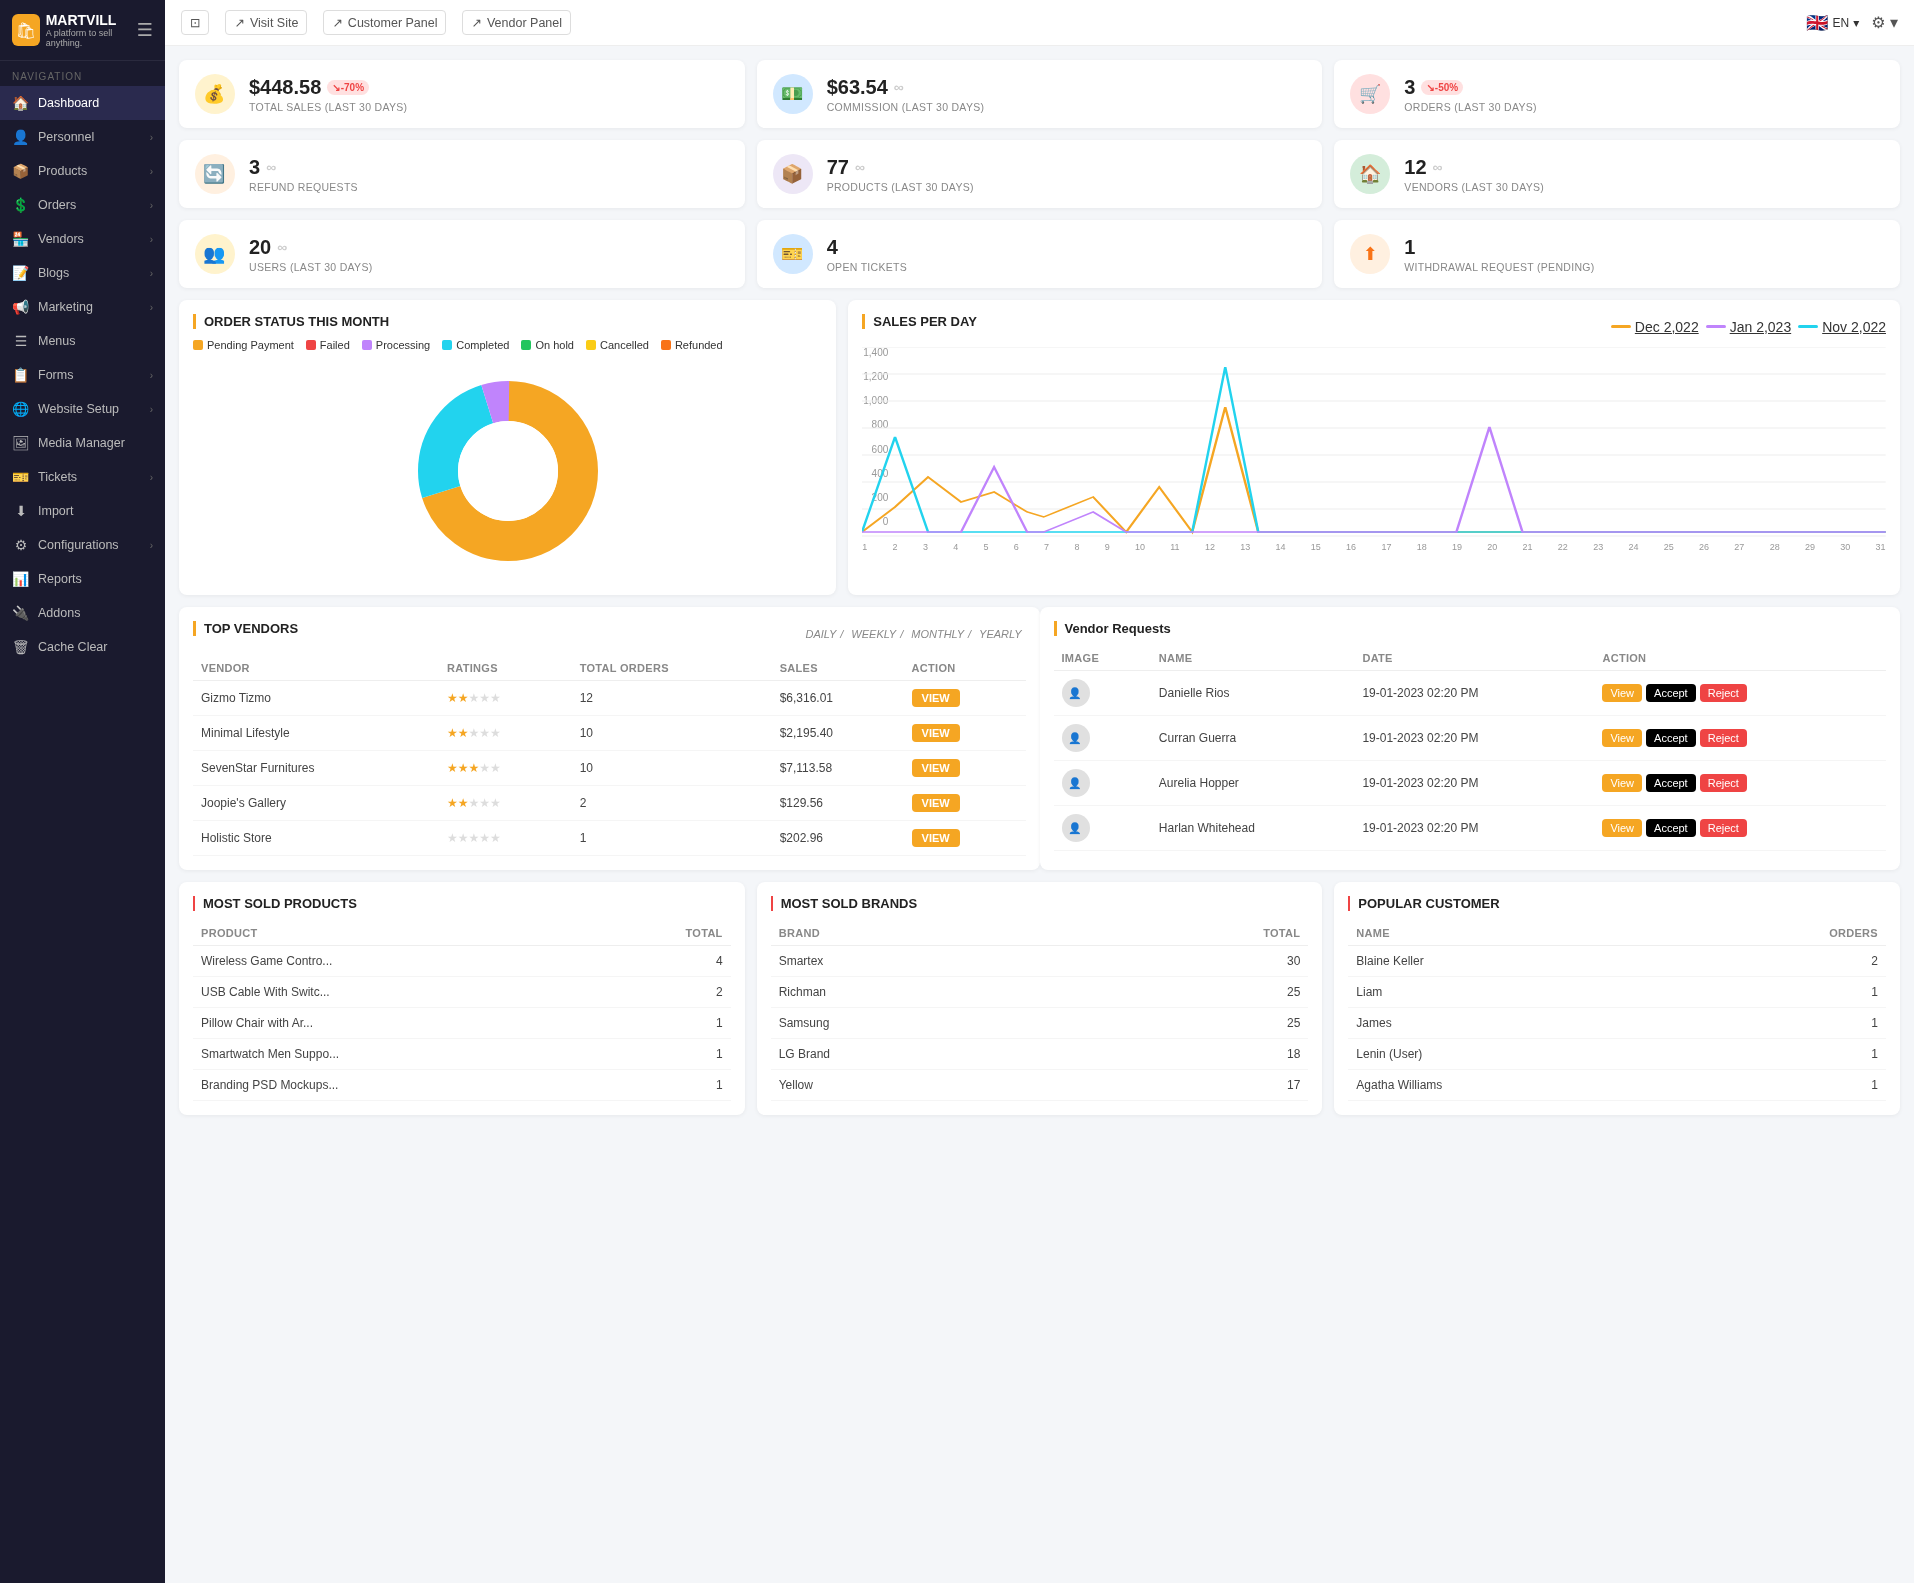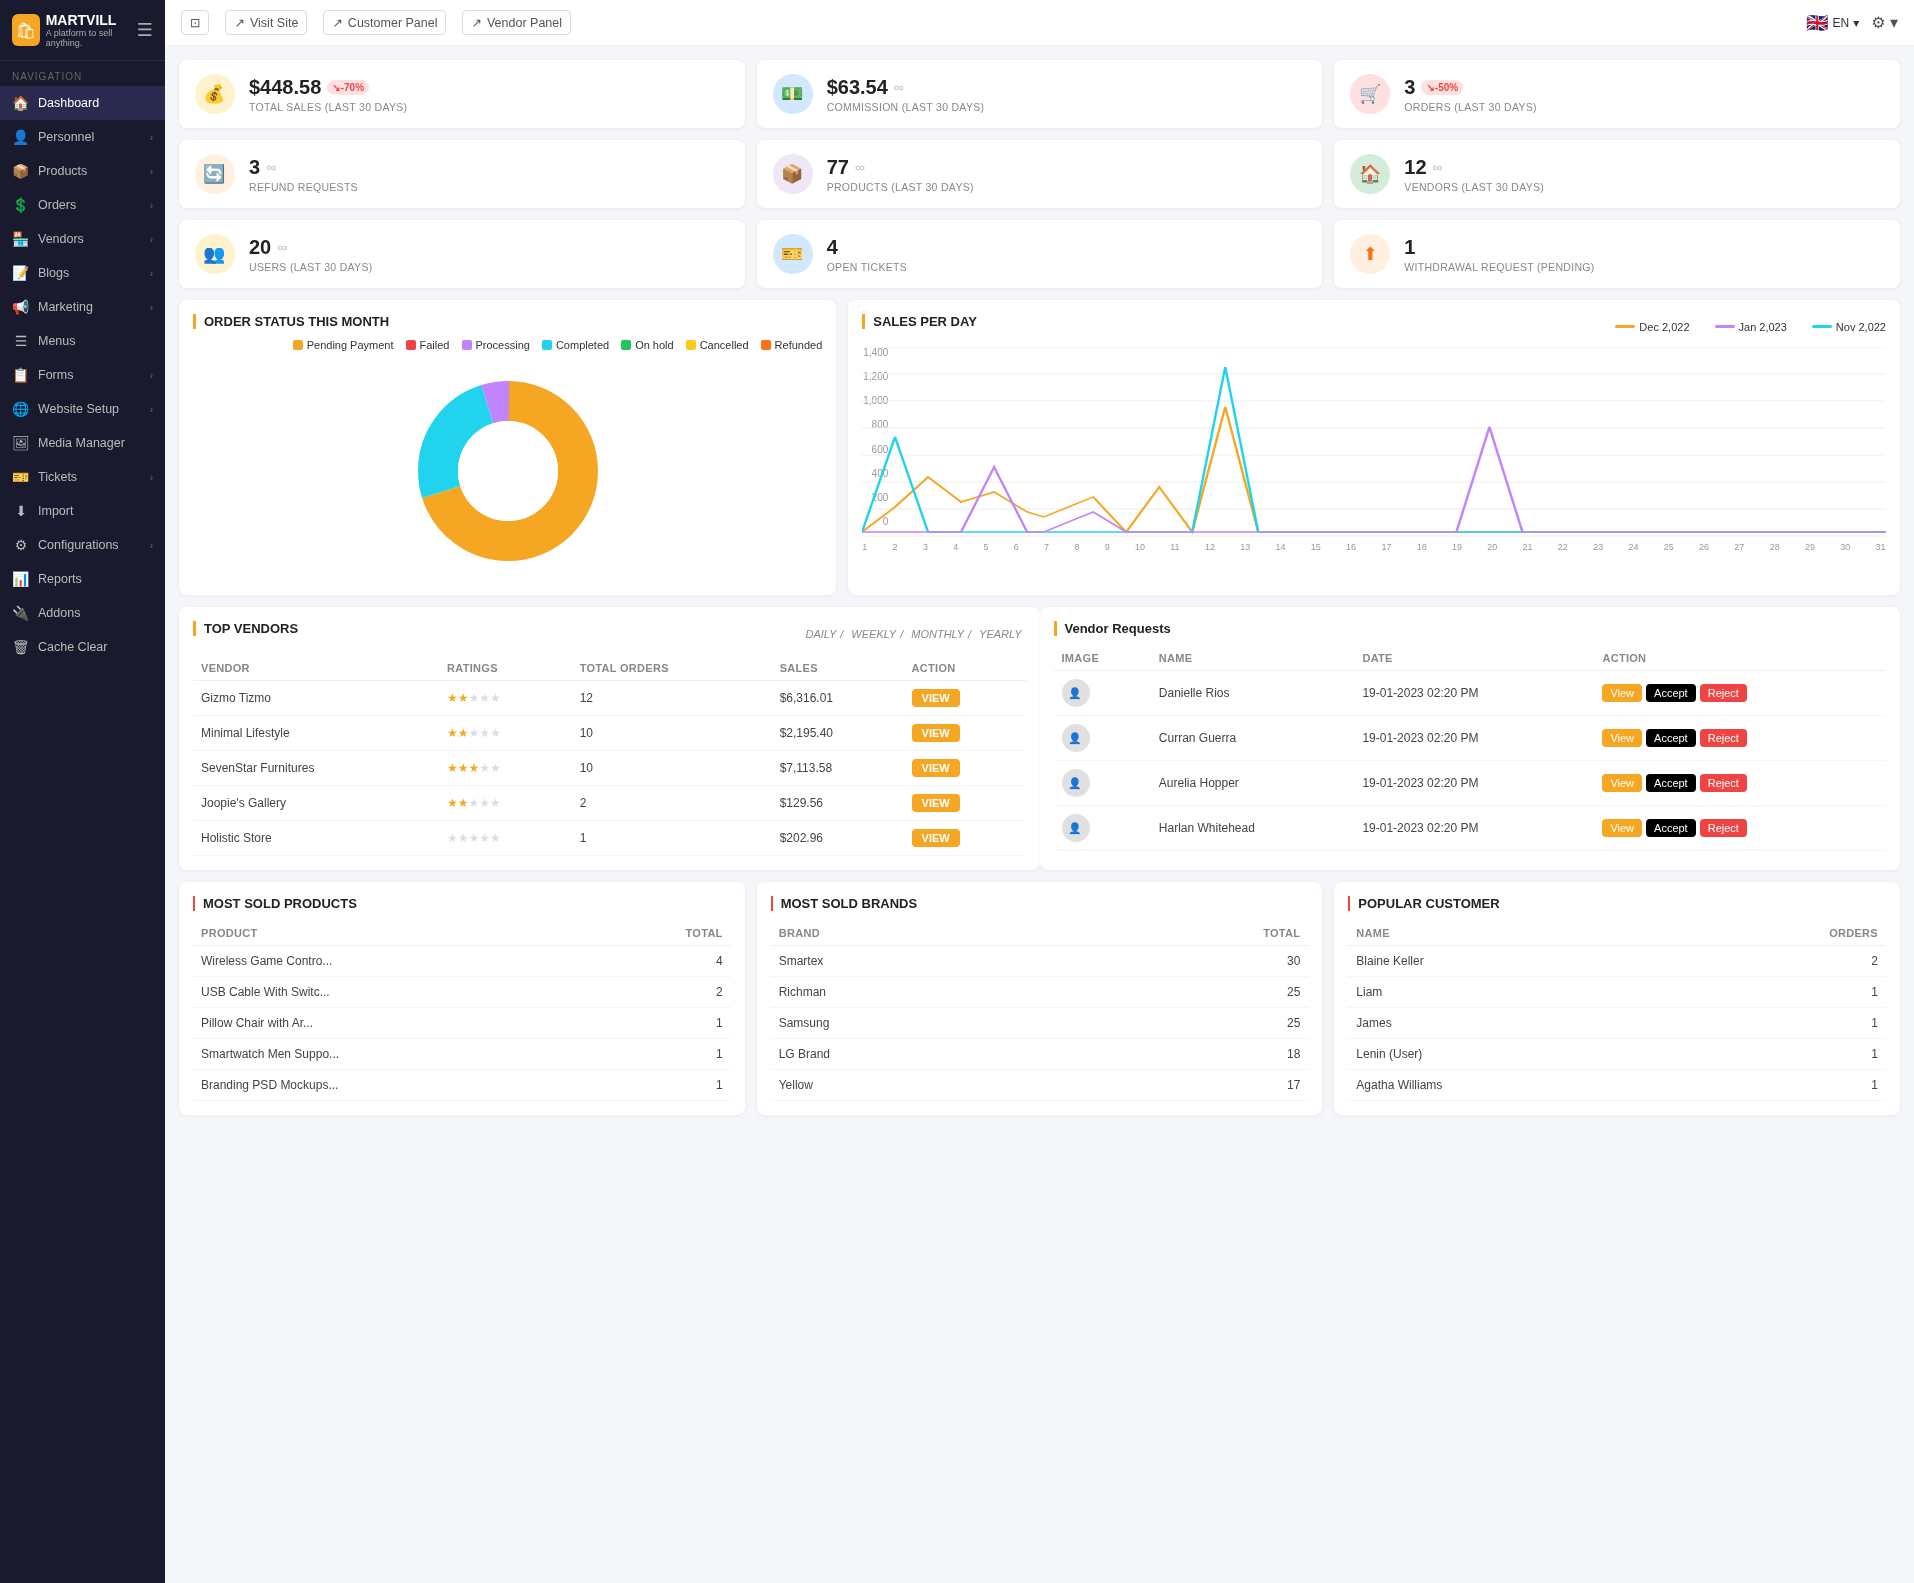--- a/index.html
+++ b/index.html
@@ -51,28 +51,28 @@
     .stat-badge.down { background: #ffe0e0; color: #ef4444; }
     .stat-label { font-size: 10.5px; color: #888; margin-top: 2px; text-transform: uppercase; letter-spacing: 0.3px; }
     .stat-inf { font-size: 14px; color: #ccc; }
 
     
     .charts-row { display: grid; grid-template-columns: 1fr 1.6fr; gap: 12px; margin-bottom: 12px; }
     .card { background: white; border-radius: 8px; padding: 14px; box-shadow: 0 1px 4px rgba(0,0,0,0.06); }
     .card-title { font-size: 13px; font-weight: 700; color: #222; margin-bottom: 10px; border-left: 3px solid #f5a623; padding-left: 8px; }
 
     
-    .chart-legend { display: flex; flex-wrap: wrap; gap: 6px 12px; margin-bottom: 10px; font-size: 11px; justify-content: flex-end; }
+    .chart-legend { display: flex; flex-wrap: wrap; gap: 6px 12px; margin-bottom: 10px; font-size: 11px; }
     .legend-item { display: flex; align-items: center; gap: 4px; }
     .legend-dot { width: 10px; height: 10px; border-radius: 2px; }
     .donut-container { display: flex; justify-content: center; align-items: center; padding: 10px 0; }
 
     
     .line-chart-header { display: flex; align-items: center; justify-content: space-between; margin-bottom: 8px; }
-    .line-legend { display: flex; gap: 25px; font-size: 11px; }
+    .line-legend { display: flex; gap: 7px; font-size: 14px; text-decoration: underline; }
     .line-legend-item { display: flex; align-items: center; gap: 4px; }
     .line-legend-color { width: 20px; height: 3px; border-radius: 2px; }
     .chart-area { position: relative; }
     .y-axis-labels { position: absolute; left: 0; top: 0; bottom: 20px; display: flex; flex-direction: column; justify-content: space-between; font-size: 10px; color: #999; width: 30px; padding-right: 4px; text-align: right; }
     .x-axis-labels { display: flex; justify-content: space-between; font-size: 9px; color: #999; padding-left: 36px; margin-top: 2px; }
 
     
     .vendors-row { display: grid; grid-template-columns: 1fr 1fr; margin-bottom: 12px; }
     .table-header-row { display: flex; justify-content: space-between; align-items: center; margin-bottom: 10px; }
     .filter-tabs { display: flex; gap: 0; font-size: 11px; color: #888; }

